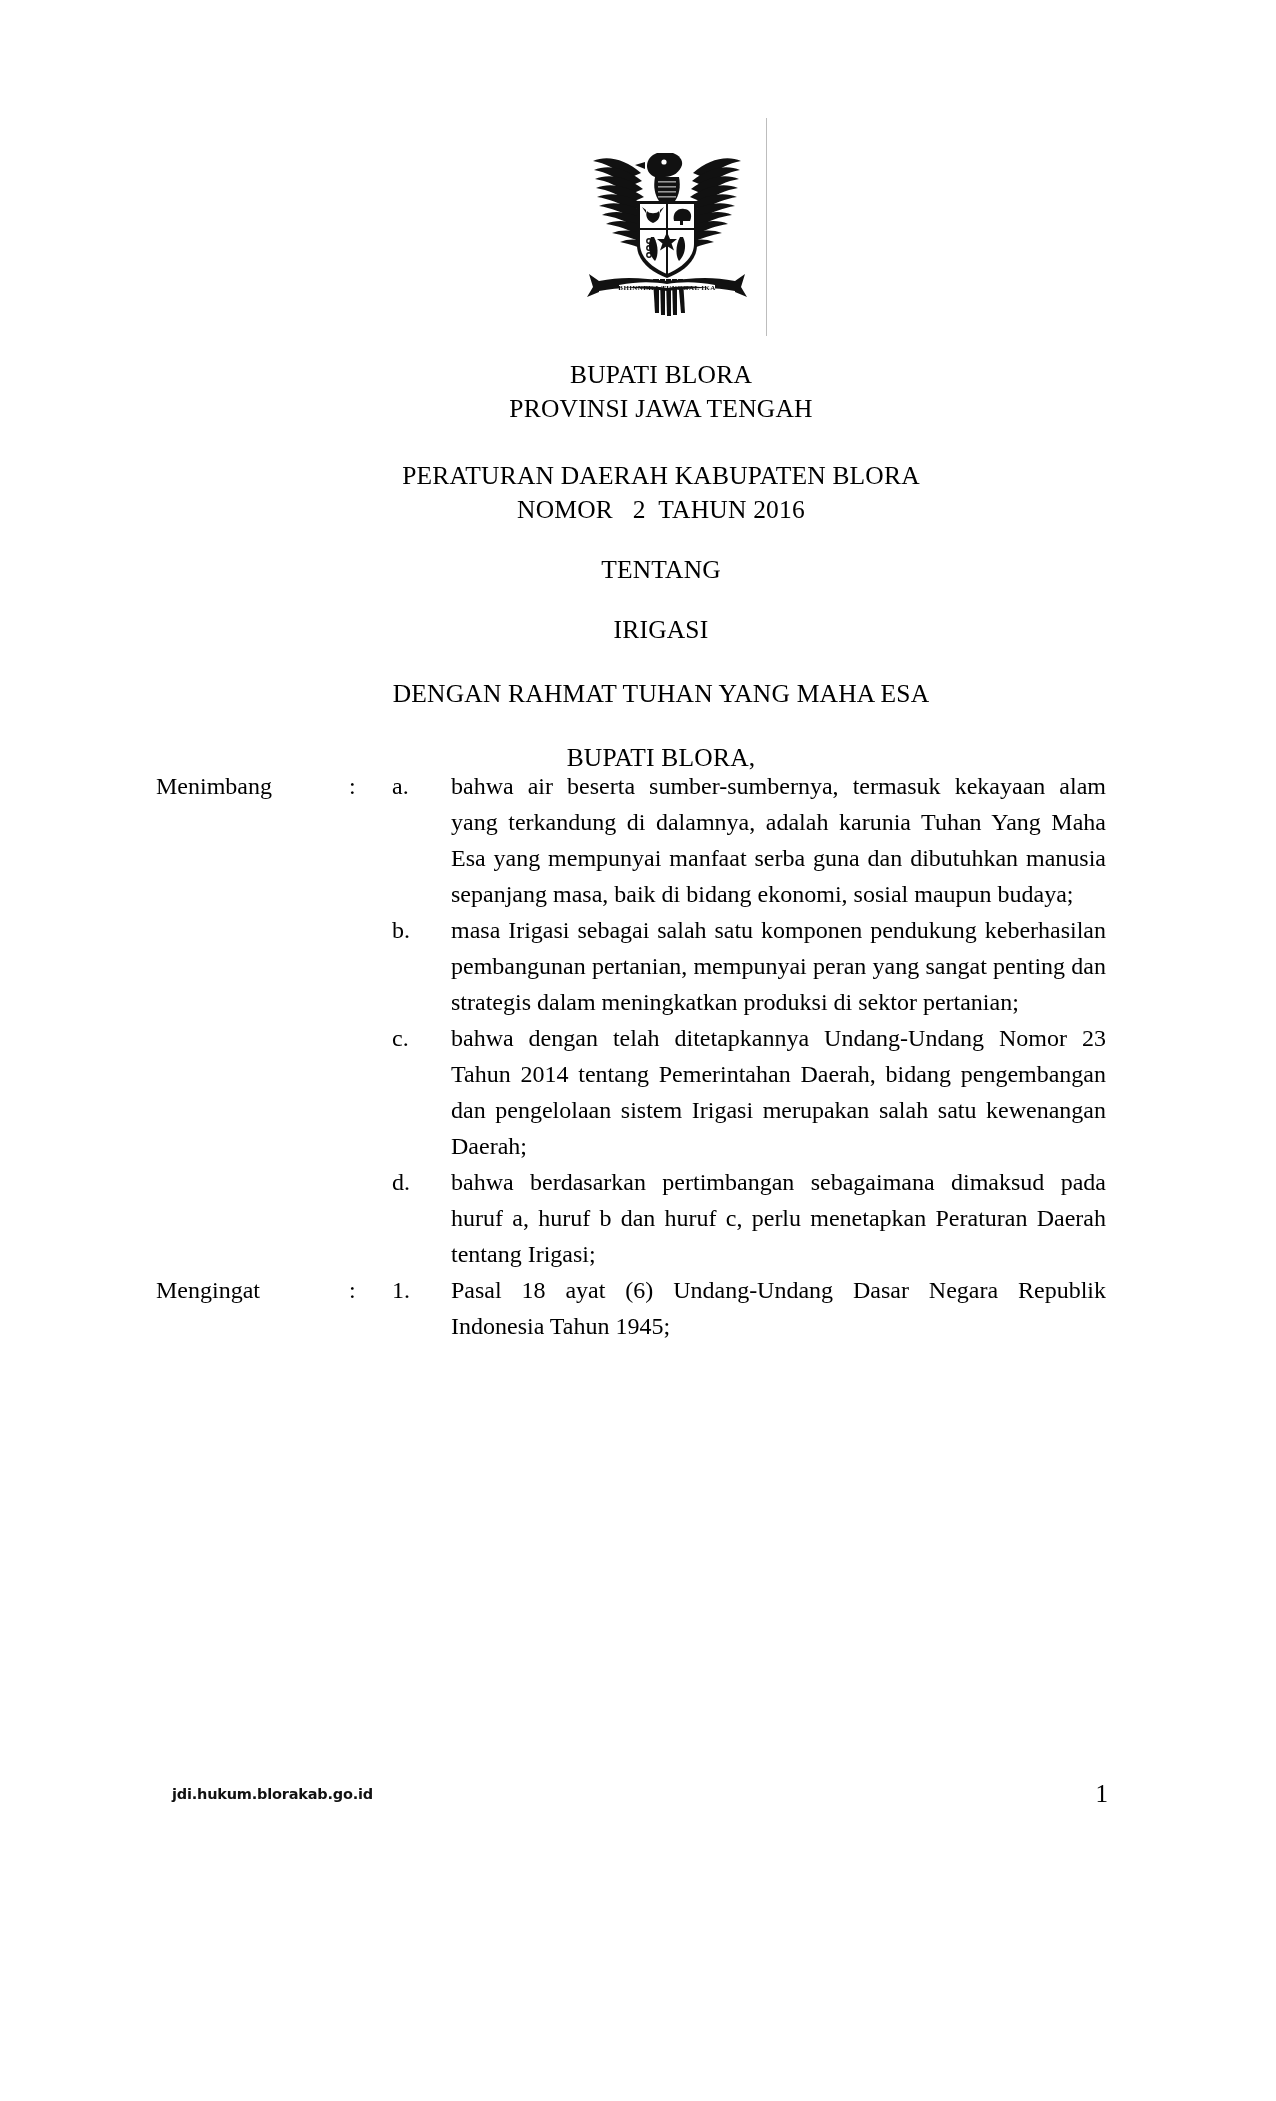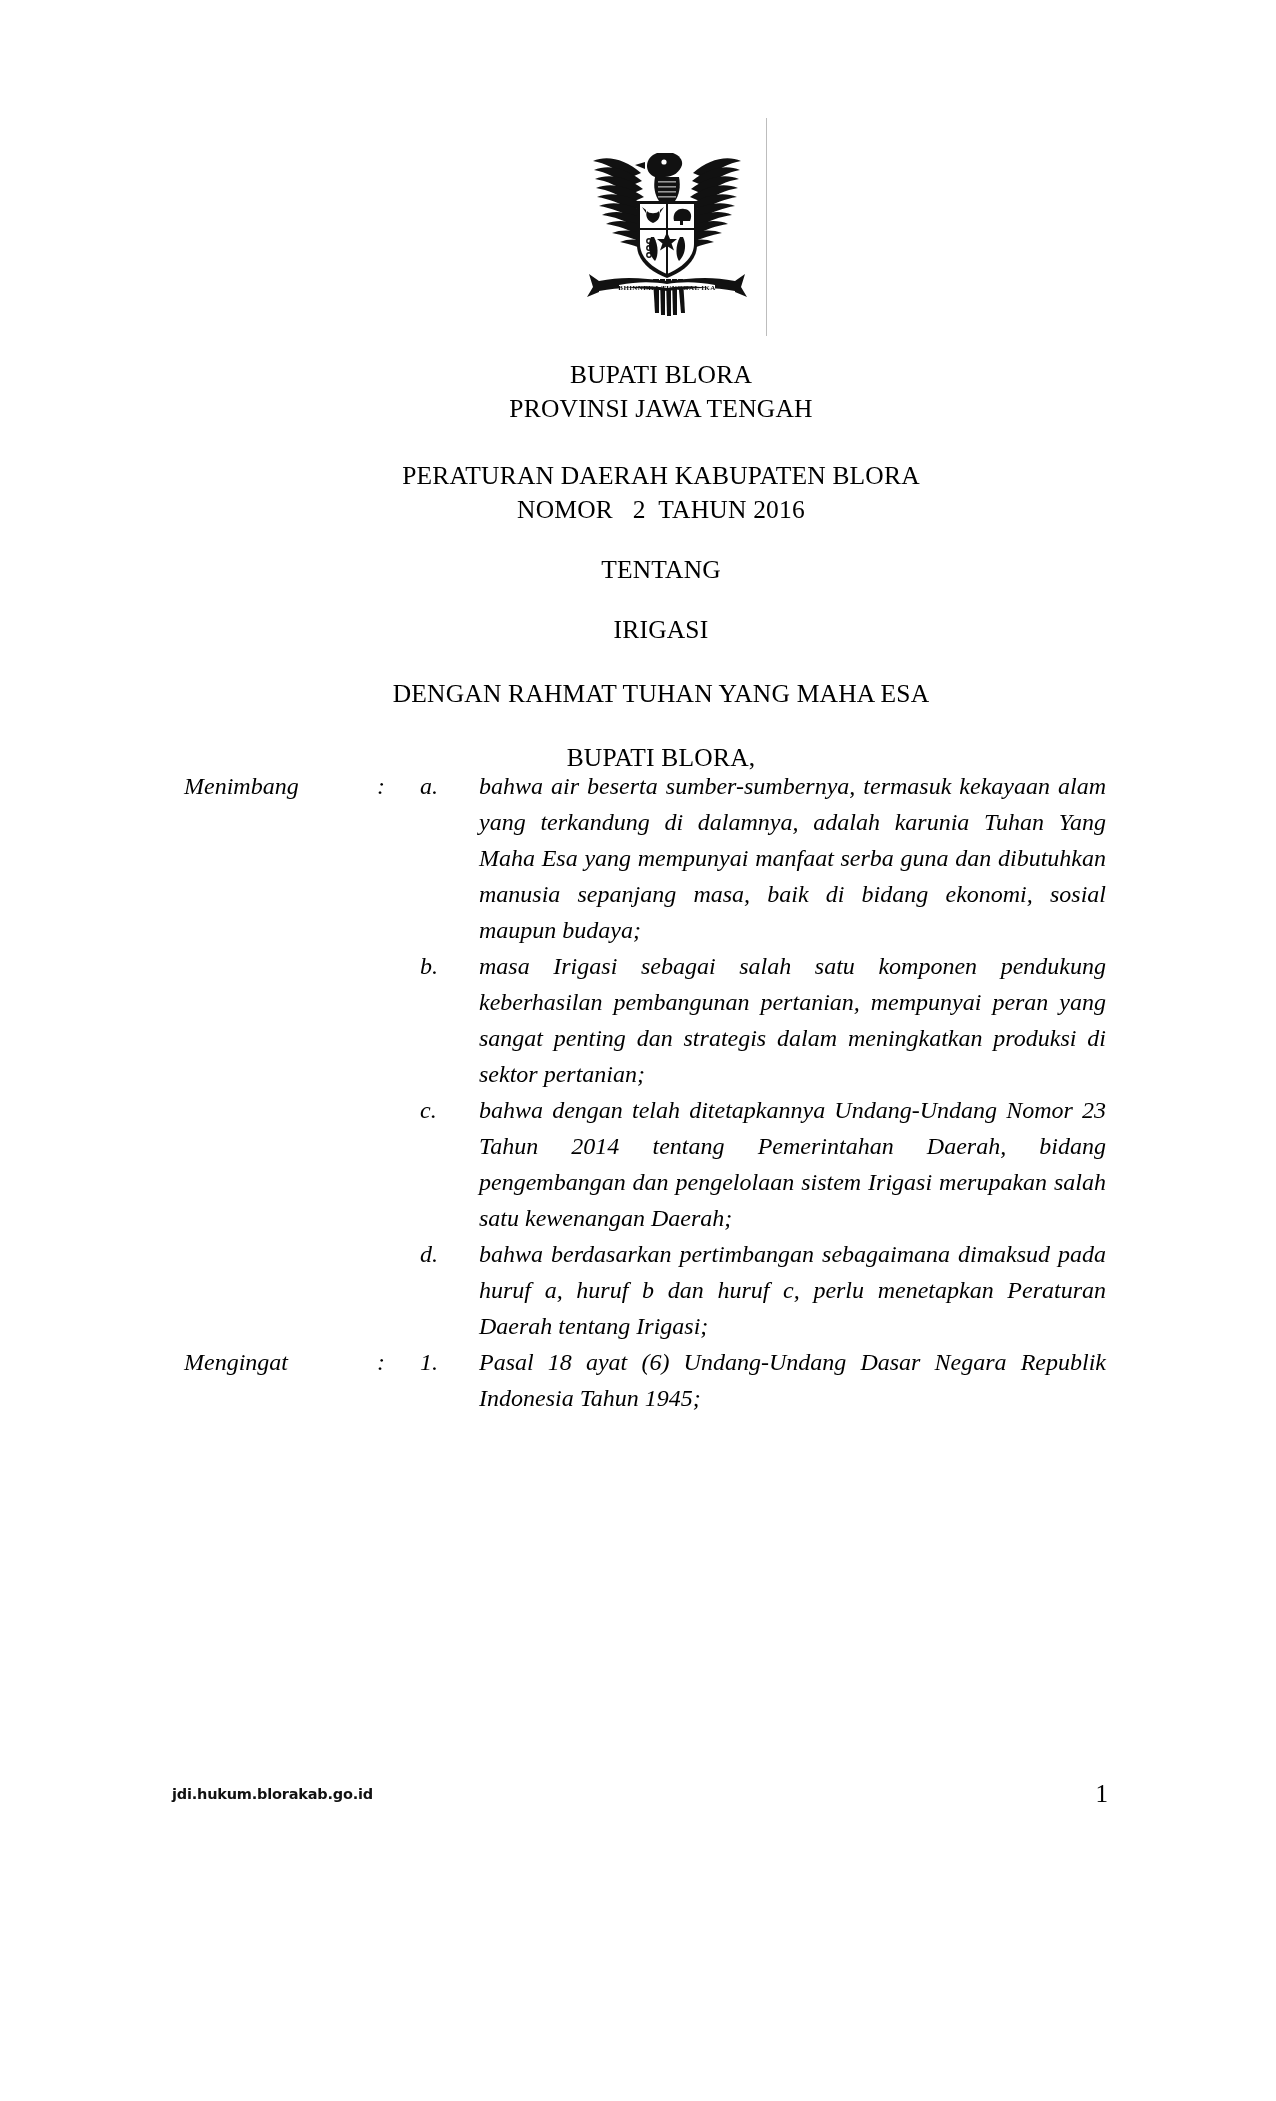--- a/index.html
+++ b/index.html
@@ -56,24 +56,23 @@
     letter-spacing: 0.2px;
     white-space: pre;
   }
   .hd-gap-sm { margin-top: 33px; }
   .hd-gap-md { margin-top: 26px; }
   .hd-gap-lg { margin-top: 30px; }
 
   
   .body-block {
     position: absolute;
-    left: 184px;
+    left: 156px;
     right: 170px;
     top: 768px;
-    font-style: italic;
   }
   .clause {
     position: relative;
     display: flex;
     align-items: flex-start;
     font-size: 24px;
     line-height: 36px;
   }
   .clause + .clause { margin-top: 0; }
   .section-gap { margin-top: 40px; }

